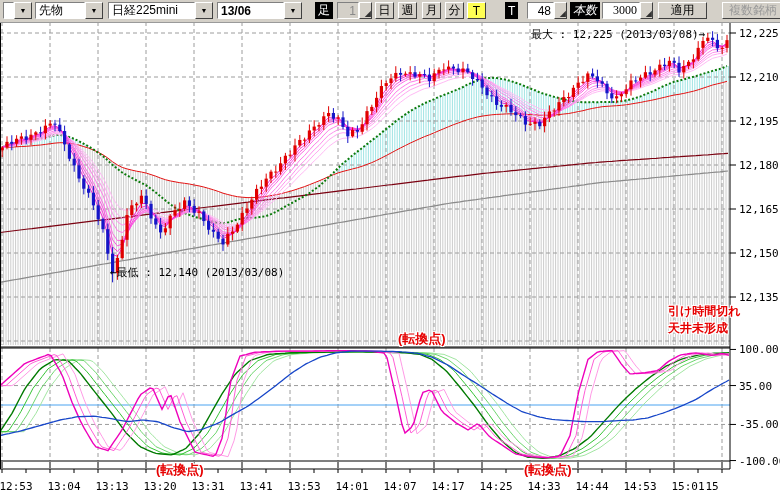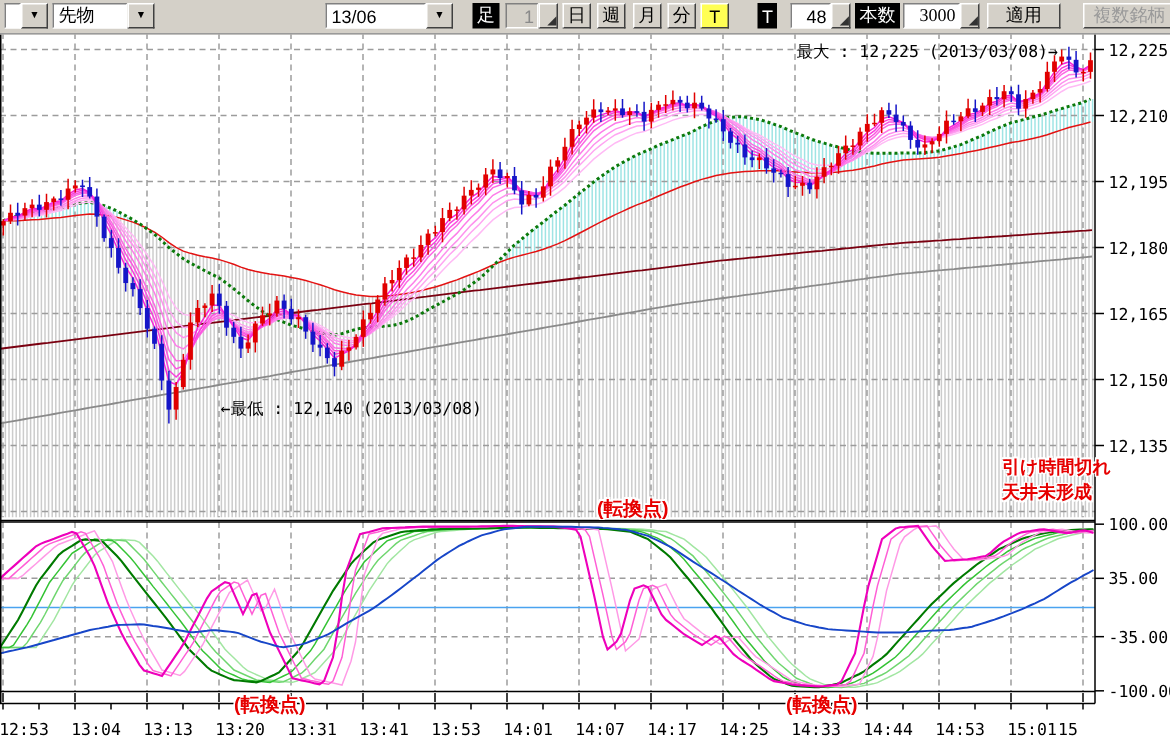--- a/index.html
+++ b/index.html
@@ -1020,49 +1020,53 @@
 
 <div class="toolbar">
   <div class="tb combo" style="left:3px;width:29px;">
     <span class="combo-text"></span>
     <span class="combo-btn">▼</span>
   </div>
   <div class="tb combo" style="left:35px;width:68px;">
     <span class="combo-text">先物</span>
     <span class="combo-btn">▼</span>
   </div>
-  <div class="tb combo" style="left:217px;width:85px;">
+  <div class="tb combo" style="left:108px;width:105px;">
+    <span class="combo-text">日経225mini</span>
+    <span class="combo-btn">▼</span>
+  </div>
+  <div class="tb combo" style="left:217px;width:85px;font-weight:bold;">
     <span class="combo-text">13/06</span>
     <span class="combo-btn">▼</span>
   </div>
   <div class="tb blk" style="left:315px;">足</div>
   <div class="tb spin" style="left:337px;width:35px;">
     <span class="spin-val disabled-val">1</span>
     <span class="spin-glyph">◢</span>
   </div>
   <div class="tb raised btn" style="left:375px;width:19px;">日</div>
   <div class="tb raised btn" style="left:398px;width:19px;">週</div>
   <div class="tb raised btn" style="left:422px;width:19px;">月</div>
   <div class="tb raised btn" style="left:445px;width:19px;">分</div>
   <div class="tb raised btn yellow" style="left:467px;width:19px;">T</div>
   <div class="tb blk" style="left:505px;">T</div>
   <div class="tb spin" style="left:527px;width:40px;justify-content:flex-end;">
     <span class="spin-val">48</span>
     <span class="spin-glyph">◢</span>
   </div>
-  <div class="tb blk" style="left:570px;">本数</div>
+  <div class="tb blk" style="left:570px;font-style:italic;">本数</div>
   <div class="tb spin" style="left:602px;width:51px;font-family:Liberation Serif, serif;">
     <span class="spin-val">3000</span>
     <span class="spin-glyph">◢</span>
   </div>
   <div class="tb raised btn" style="left:658px;width:49px;">適用</div>
   <div class="tb raised btn grayed" style="left:722px;width:62px;">複数銘柄</div>
 </div>
 
 <div class="ann mono" style="left:531px;top:27px;">最大 : 12,225 (2013/03/08)→</div>
-<div class="ann mono" style="left:110px;top:265px;padding-left:37px;">←最低 : 12,140 (2013/03/08)</div>
+<div class="ann mono" style="left:110px;top:265px;">←最低 : 12,140 (2013/03/08)</div>
 <div class="ann red-bold" style="left:398px;top:330px;">(転換点)</div>
 <div class="ann red-bold" style="left:156px;top:461px;">(転換点)</div>
 <div class="ann red-bold" style="left:524px;top:461px;">(転換点)</div>
 <div class="ann red-bold note" style="left:668px;top:303px;">
   <div>引け時間切れ</div>
   <div>天井未形成</div>
 </div>
 
 </body></html>

